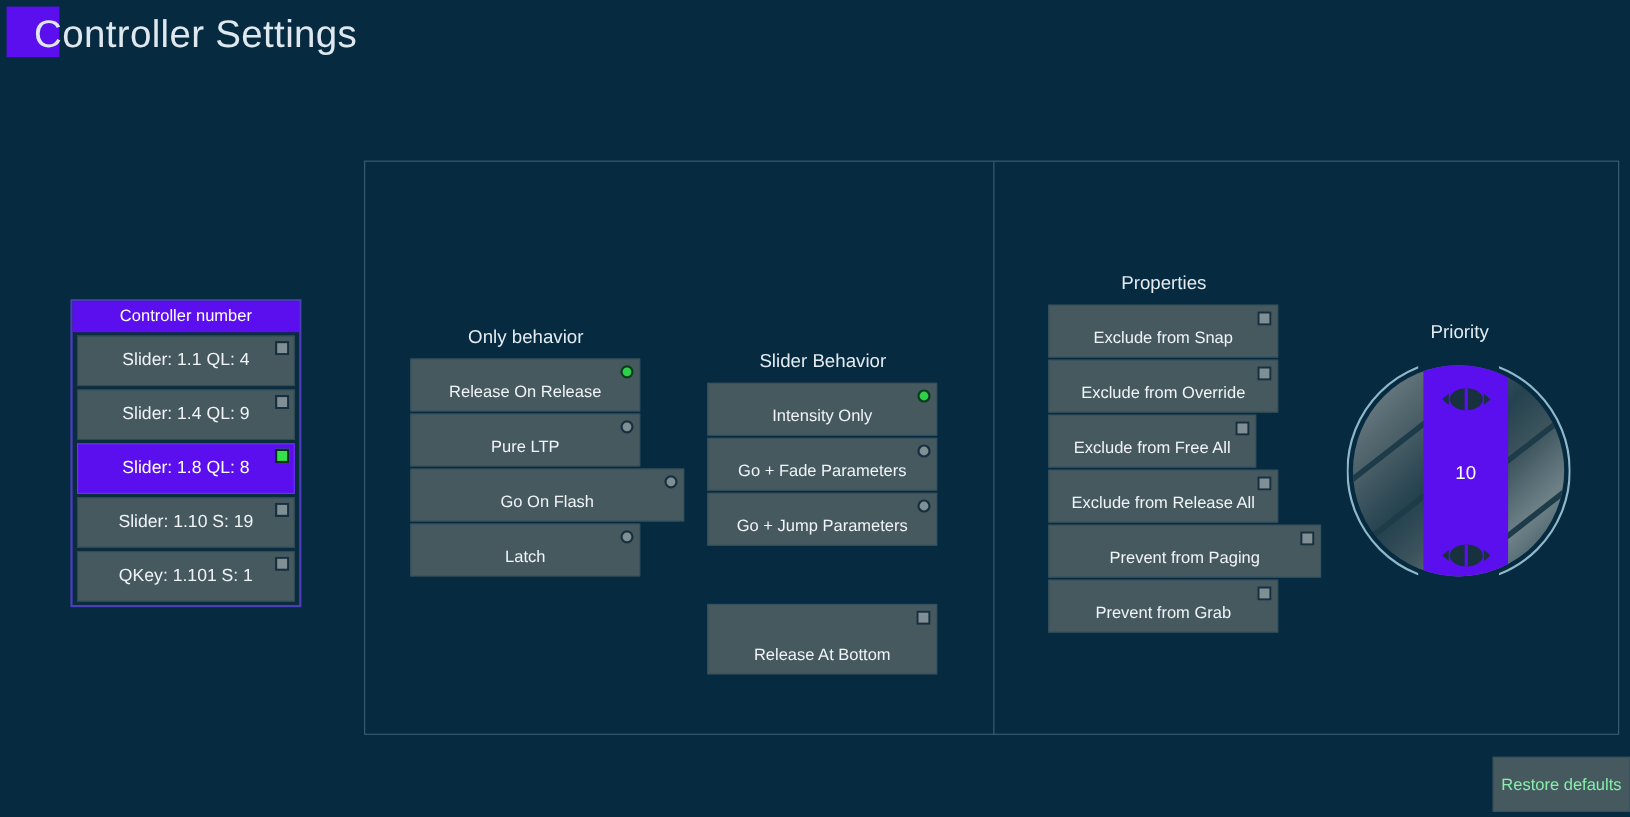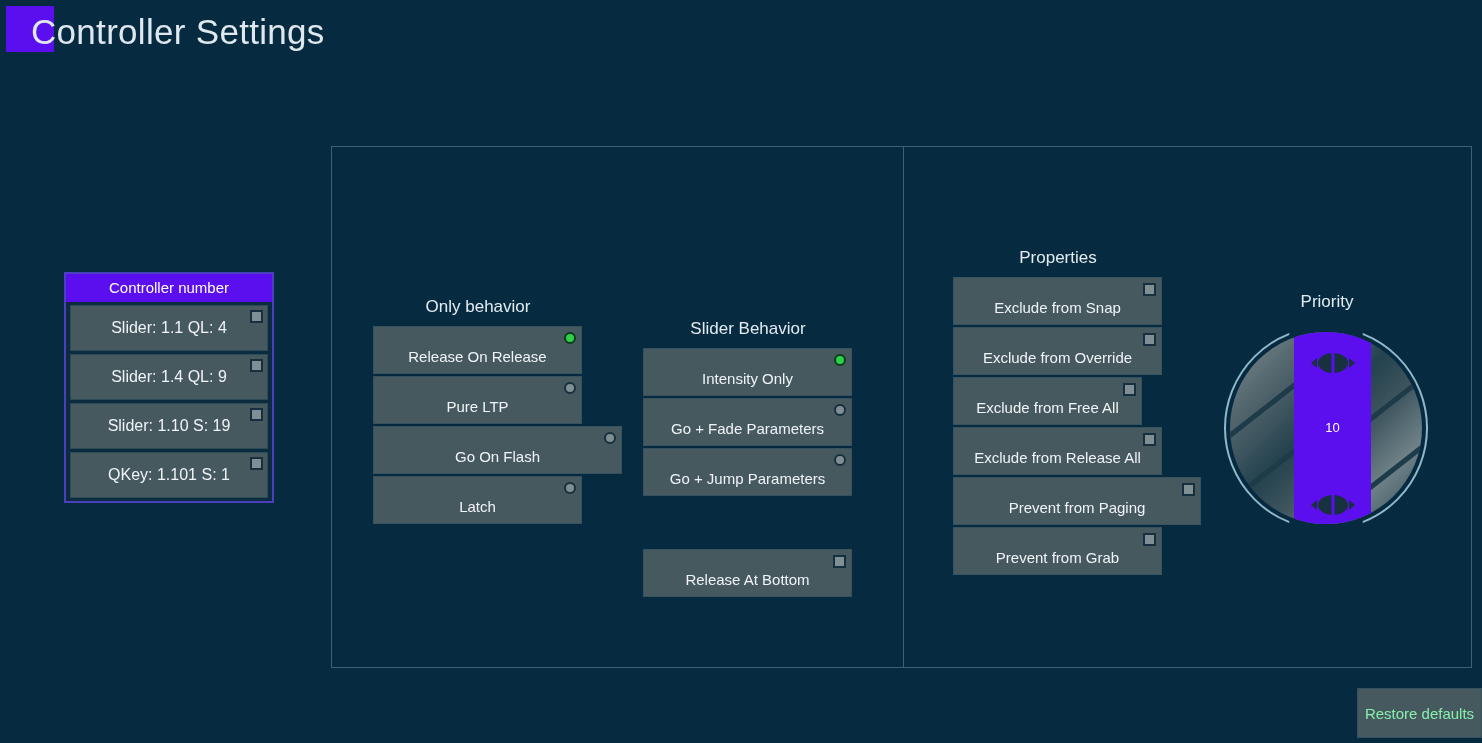--- a/index.html
+++ b/index.html
@@ -204,21 +204,21 @@
     width: 77px;
     height: 204px;
     background: #5b0fef;
   }
   #knob-value {
     position: absolute;
     left: 0;
     right: 0;
     top: 88px;
     text-align: center;
-    font-size: 13px;
+    font-size: 17px;
     color: #ffffff;
   }
   .knob-arrow {
     position: absolute;
     left: 50%;
     transform: translateX(-50%);
     width: 56px;
     height: 22px;
   }
   .knob-arrow.top { top: 20px; }
@@ -256,20 +256,24 @@
   <div id="controller-list-header">Controller number</div>
   <div id="controller-rows">
       <div class="ctrl-row">
         <span class="box-ind"></span>
         <span>Slider: 1.1 QL: 4</span>
       </div>
       <div class="ctrl-row">
         <span class="box-ind"></span>
         <span>Slider: 1.4 QL: 9</span>
       </div>
+      <div class="ctrl-row selected">
+        <span class="box-ind"></span>
+        <span>Slider: 1.8 QL: 8</span>
+      </div>
       <div class="ctrl-row">
         <span class="box-ind"></span>
         <span>Slider: 1.10 S: 19</span>
       </div>
       <div class="ctrl-row">
         <span class="box-ind"></span>
         <span>QKey: 1.101 S: 1</span>
       </div>
     </div>
 </div>
@@ -302,21 +306,21 @@
     </div>
     <div class="opt-btn" style="left: 643px; top: 398px; width: 209px; height: 48px;">
       <span class="radio-ind"></span>
       <span>Go + Fade Parameters</span>
     </div>
     <div class="opt-btn" style="left: 643px; top: 448px; width: 209px; height: 48px;">
       <span class="radio-ind"></span>
       <span>Go + Jump Parameters</span>
     </div>
   </div>
-<div class="opt-btn" id="release-at-bottom" style="left:643px; top:549px; width:209px; height:48px;">
+<div class="opt-btn" id="release-at-bottom" style="left:643px; top:549px; width:209px; height:64px;">
   <span class="box-ind"></span>
   <span>Release At Bottom</span>
 </div>
 
 <div class="section-title" style="left:957px; top:248px; width:202px;">Properties</div>
 <div id="properties-items">
     <div class="opt-btn" style="left: 953px; top: 277px; width: 209px; height: 48px;">
       <span class="box-ind"></span>
       <span>Exclude from Snap</span>
     </div>

